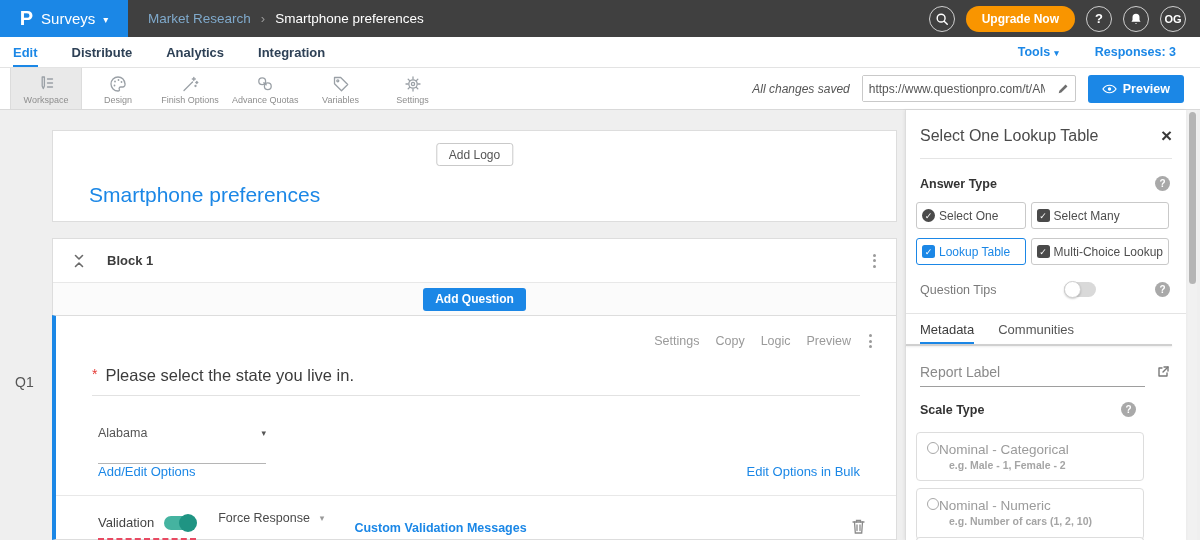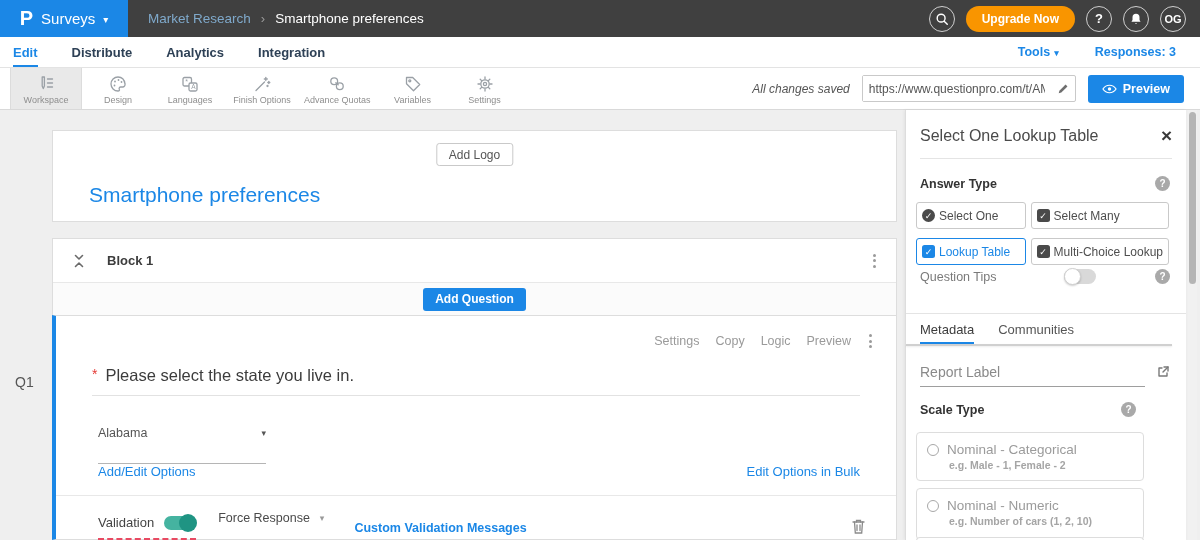--- a/index.html
+++ b/index.html
@@ -94,38 +94,38 @@
   .panel-div1 { position:absolute; top:48px; left:14px; right:14px; border-top:1px solid #e4e4e4; }
   .answer-type-row { position:absolute; top:66px; left:14px; right:16px; display:flex; justify-content:space-between; align-items:center; }
   .mini-bold { font-size:12.5px; font-weight:bold; color:#333; }
   .help-dot { width:15px; height:15px; border-radius:50%; background:#a9a9a9; color:#fff; font-size:10px; font-weight:bold; display:flex; align-items:center; justify-content:center; cursor:pointer; }
   .atype-grid { position:absolute; top:92px; left:10px; width:253px; display:grid; grid-template-columns:1fr 1fr; gap:9px 5px; }
   .atype-btn { height:27px; border:1px solid #c9c9c9; border-radius:3px; background:#fff; display:flex; align-items:center; gap:4px; padding:0 5px; font-size:12px; color:#4e4e4e; font-family:inherit; cursor:pointer; white-space:nowrap; }
   .atype-btn.selected { border:1.5px solid #1b87e6; color:#1b87e6; }
   .chk { width:13px; height:13px; border-radius:2.5px; background:#4a4a4a; color:#fff; font-size:9px; display:flex; align-items:center; justify-content:center; flex:none; }
   .chk.round { border-radius:50%; }
   .chk.blue { background:#1b87e6; }
-  .qtips-row { position:absolute; top:159px; left:14px; right:16px; display:flex; align-items:center; }
+  .qtips-row { position:absolute; top:172px; left:14px; right:16px; display:flex; align-items:center; }
   .qtips-label { font-size:12.5px; color:#7a7a7a; }
   .toggle-off { margin-left:68px; width:32px; height:15px; border-radius:8px; background:#d9d9d9; position:relative; cursor:pointer; }
   .toggle-off i { position:absolute; left:0; top:-1px; width:17px; height:17px; border-radius:50%; background:#fff; border:1px solid #cfcfcf; box-shadow:0 1px 2px rgba(0,0,0,.2); }
   .qtips-row .help-dot { margin-left:auto; }
   .panel-div2 { position:absolute; top:203px; left:0; right:0; border-top:1px solid #e4e4e4; }
   .panel-tabs { position:absolute; top:212px; left:14px; right:0; height:22px; display:flex; gap:24px; }
   .panel-tab { font-size:13px; color:#555; cursor:pointer; padding-bottom:6px; border-bottom:2px solid transparent; }
   .panel-tab.active { color:#3c3c3c; border-bottom-color:#1b87e6; }
   .panel-tabbar { position:absolute; top:234px; left:0; right:14px; border-top:2px solid #d0d0d0; box-shadow:0 1px 2px rgba(0,0,0,.08); }
   .report-row { position:absolute; top:252px; left:14px; right:16px; display:flex; align-items:flex-end; justify-content:space-between; }
   .report-input { width:225px; border:none; border-bottom:1px solid #9e9e9e; outline:none; font-family:inherit; font-size:14px; color:#555; padding:2px 0 6px; background:transparent; }
   .report-input::placeholder { color:#8a8a8a; }
   .ext-icon { cursor:pointer; margin-bottom:4px; }
   .ext-icon svg { stroke:#7a7a7a; fill:none; stroke-width:1.4; stroke-linecap:round; stroke-linejoin:round; }
   .scale-row { position:absolute; top:292px; left:14px; width:216px; display:flex; justify-content:space-between; align-items:center; }
   .scale-card { position:absolute; left:10px; width:228px; border:1px solid #ddd; border-radius:4px; background:#fff; cursor:pointer; }
-  .scale-card .row1 { display:flex; align-items:center; gap:8px; padding:9px 10px 2px; }
+  .scale-card .row1 { display:flex; padding:9px 10px 2px; }
   .radio { width:12px; height:12px; border:1.5px solid #a8a8a8; border-radius:50%; flex:none; }
   .scale-label { font-size:13.5px; color:#9b9b9b; }
   .scale-ex { padding:0 10px 8px 32px; font-size:10.5px; font-weight:bold; color:#a5a5a5; }
   .scale-card.c1 { top:322px; height:49px; }
   .scale-card.c2 { top:378px; height:52px; }
   .scale-card.c3 { top:427px; height:8px; border-bottom:none; border-radius:4px 4px 0 0; }
 
   
   .scrollbar { position:absolute; top:110px; left:1188px; width:9px; height:430px; background:#f1f1f1; }
   .scroll-thumb { position:absolute; top:2px; left:1px; width:7px; height:172px; border-radius:4px; background:#b5b5b5; cursor:pointer; }
@@ -191,29 +191,20 @@
       </div>
       <div class="tool-item">
         <svg width="20" height="20" viewBox="0 0 20 20">
             <path d="M10 3a7 7 0 1 0 0 14c1.4 0 1.8-.9 1.3-1.8-.5-1 .1-2.2 1.4-2.2H15a2.5 2.5 0 0 0 2-3C16.4 5.5 13.5 3 10 3z"></path>
             <circle cx="7" cy="7.5" r=".9" fill="#9aa0a6" stroke="none"></circle>
             <circle cx="10.5" cy="6" r=".9" fill="#9aa0a6" stroke="none"></circle>
             <circle cx="13.5" cy="8" r=".9" fill="#9aa0a6" stroke="none"></circle>
             <circle cx="6.5" cy="11.5" r=".9" fill="#9aa0a6" stroke="none"></circle>
           </svg>
         <span class="lbl">Design</span>
-      </div>
-      <div class="tool-item">
-        <svg width="20" height="20" viewBox="0 0 20 20">
-            <rect x="3" y="3.5" width="8.5" height="8.5" rx="1.5"></rect>
-            <text x="5.2" y="10" font-size="7" fill="#9aa0a6" stroke="none" font-family="Liberation Sans, sans-serif">*</text>
-            <rect x="9" y="9" width="8" height="8" rx="1.5" fill="#fff"></rect>
-            <text x="11.2" y="15.4" font-size="6.5" fill="#9aa0a6" stroke="none" font-family="Liberation Sans, sans-serif">A</text>
-          </svg>
-        <span class="lbl">Languages</span>
       </div>
       <div class="tool-item">
         <svg width="20" height="20" viewBox="0 0 20 20">
             <line x1="4" y1="16.5" x2="12.5" y2="8"></line>
             <line x1="13.8" y1="3.5" x2="13.8" y2="6.5"></line>
             <line x1="12.3" y1="5" x2="15.3" y2="5"></line>
             <line x1="16.8" y1="7.5" x2="16.8" y2="9.5"></line>
             <line x1="15.8" y1="8.5" x2="17.8" y2="8.5"></line>
             <circle cx="15.5" cy="12" r=".5"></circle>
           </svg>

